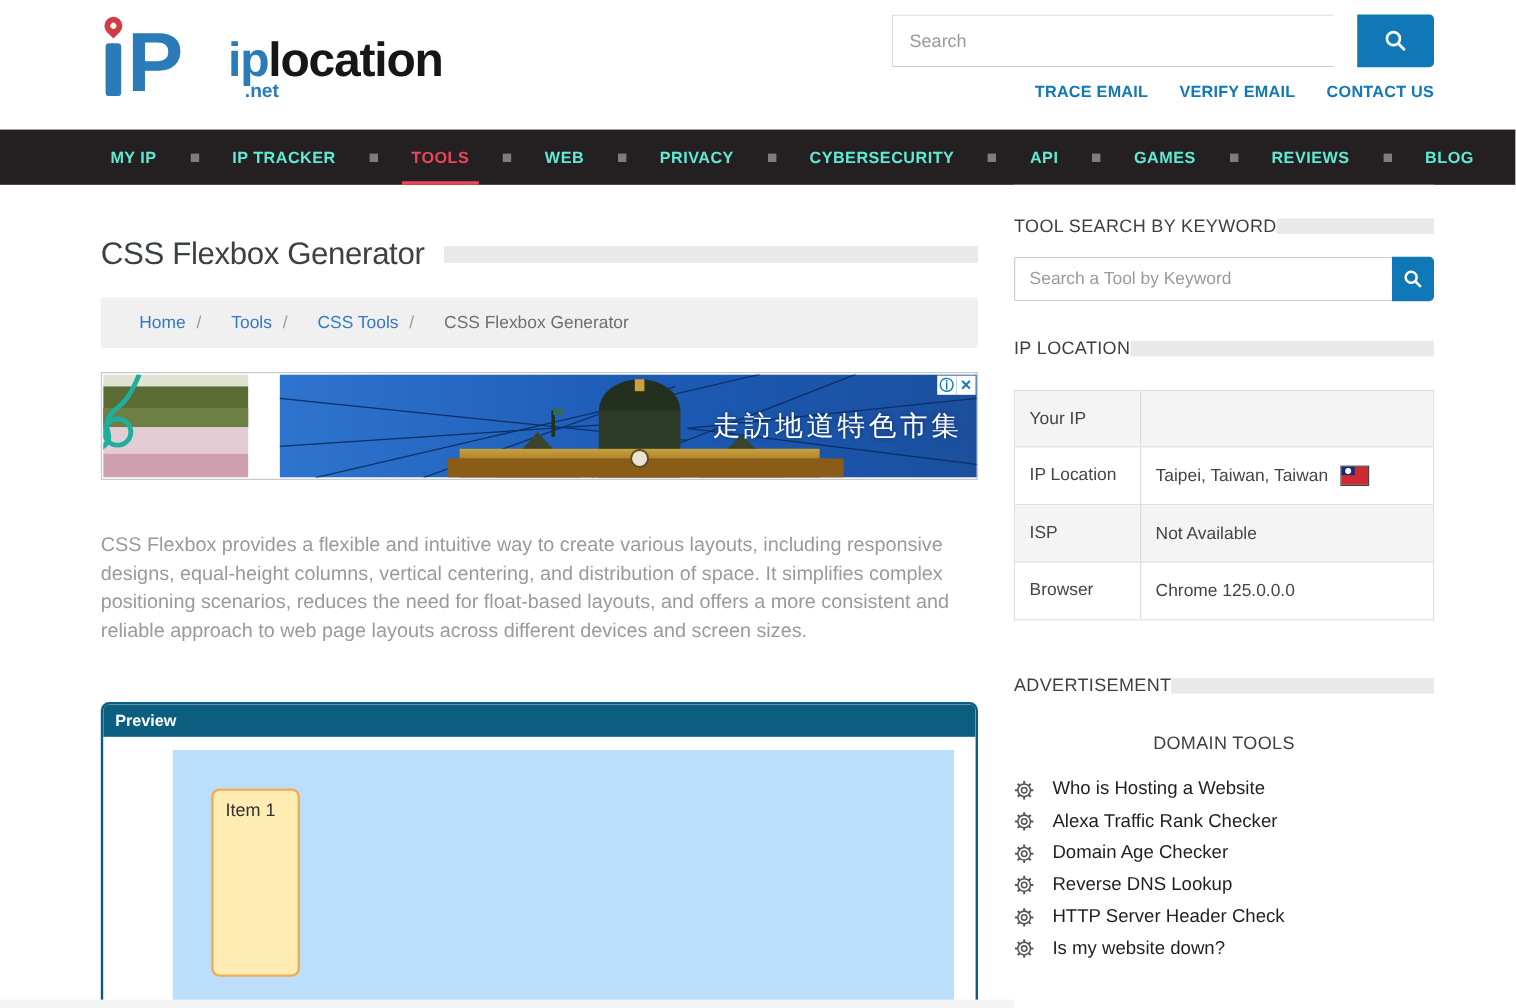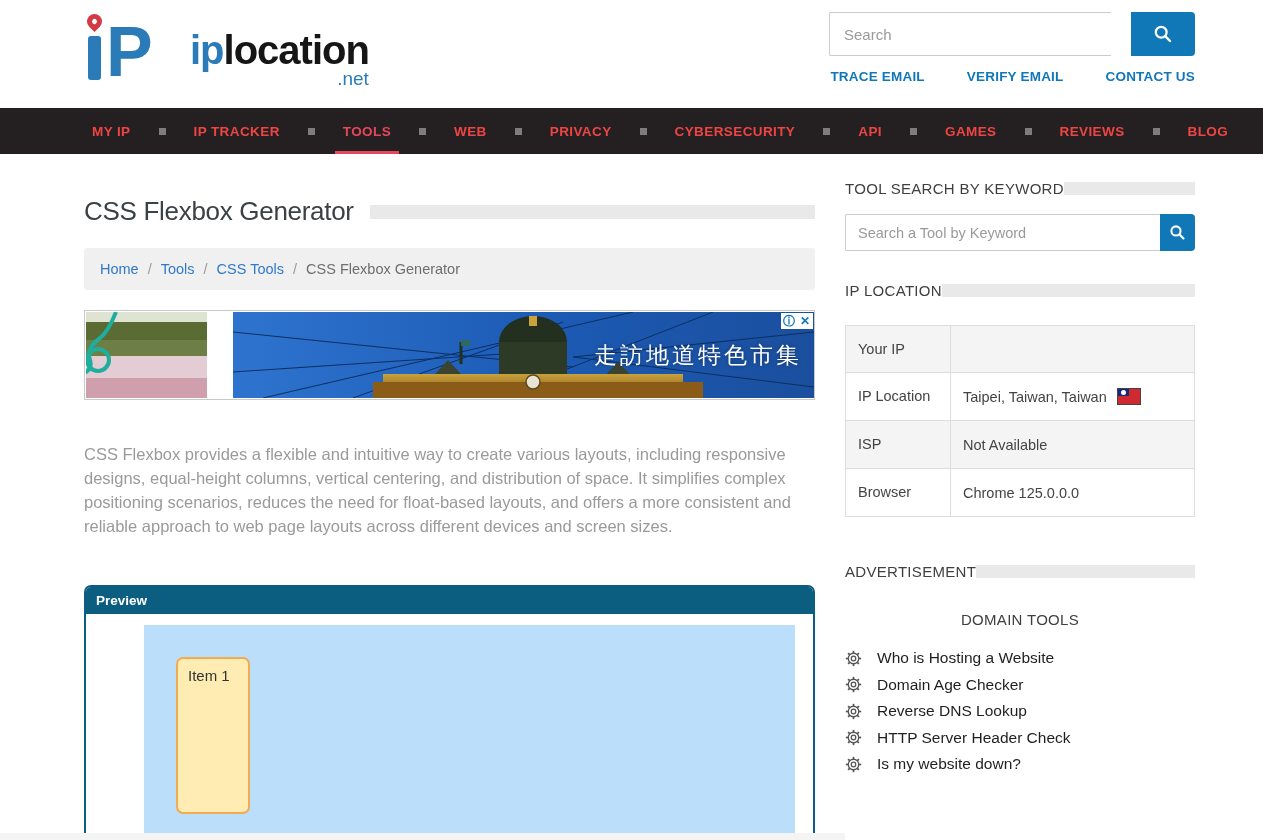--- a/index.html
+++ b/index.html
@@ -17,55 +17,55 @@
   .logo { display:flex; align-items:flex-start; margin-top:14px; cursor:pointer; }
   .logo-mark { position:relative; width:120px; height:72px; }
   .mark-i { position:absolute; left:4px; top:22px; width:13px; height:44px; background:#2b7bb9; border-radius:3px; }
   .mark-pin { position:absolute; left:3px; top:0; width:15px; height:15px; background:#d43a43;
               border-radius:50% 50% 50% 0; transform:rotate(-45deg); }
   .mark-pin::after { content:""; position:absolute; left:5px; top:5px; width:5px; height:5px; background:#fff; border-radius:50%; }
   .mark-p { position:absolute; left:22px; top:8px; font-size:70px; line-height:60px; font-weight:bold; color:#2b7bb9; }
   .logo-word { margin-left:-14px; margin-top:16px; font-size:40px; font-weight:600; letter-spacing:-1px; line-height:40px; }
   .logo-word .w-ip { color:#2b7bb9; }
   .logo-word .w-loc { color:#161616; }
-  .logo-tld { text-align:right; color:#2b7bb9; font-size:19px; font-weight:normal; margin-top:-2px; }
+  .logo-tld { color:#2b7bb9; font-size:16px; font-weight:bold; margin-top:-2px; }
 
   .header-right { display:flex; flex-direction:column; align-items:flex-end; margin-top:12px; width:430px; }
-  .search-row { display:flex; width:366px; height:44px;gap:20px; }
+  .search-row { display:flex; width:452px; height:44px;gap:20px; }
   .search-row input { flex:1; border:1px solid #ccc; border-right:none; padding:0 14px; font-size:15px;
                       color:#555; outline:none; font-family:"Liberation Sans",sans-serif; border-radius:2px 0 0 2px; }
   .search-row input::placeholder { color:#9a9a9a; }
   .search-btn { width:64px; background:#1178b8; border:none; border-radius:0 4px 4px 0; cursor:pointer;
                 display:flex; align-items:center; justify-content:center; }
-  .quick-links { display:flex; gap:42px; margin-top:13px; }
+  .quick-links { display:flex; gap:26px; margin-top:13px; }
   .quick-links a { color:#1178b8; font-weight:bold; font-size:13.5px; letter-spacing:0.2px; }
 
   
   .mainnav { background:#242021; height:46px; }
   .mainnav ul { list-style:none; margin:0 0 0 84px; padding:0; display:flex; height:46px; align-items:center; }
   .mainnav li { display:flex; align-items:center; height:100%; }
   .mainnav li::after { content:""; width:7px; height:7px; background:#7f7c7c; margin:0 20px; flex:none; }
   .mainnav li:last-child::after { display:none; }
-  .mainnav a { color:#ef4444; font-weight:bold; font-size:13.5px; letter-spacing:0.4px; height:100%;
+  .mainnav a { color:#5eead4; font-weight:bold; font-size:13.5px; letter-spacing:0.4px; height:100%;
                display:flex; align-items:center; padding:3px 8px 0 8px; border-bottom:3px solid transparent; }
   .mainnav li.active a { color:#e8465a; border-bottom-color:#e8465a; }
 
   
   .page { display:flex; width:1111px; margin-left:84px; }
   .content { width:731px; padding-top:42px; }
   .sidebar { width:350px; margin-left:30px; padding-top:26px; background:#fff; }
 
   .bar { flex:1; height:14px; background:#e9e9e9; }
 
   
   .title-row { display:flex; align-items:center; gap:16px; }
   .title-row h1 { margin:0; font-size:26px; font-weight:400; color:#3c4146; letter-spacing:-0.3px; white-space:nowrap; }
   .breadcrumb { margin-top:21px; background:#f0f0f0; border-radius:3px; padding:13px 16px; font-size:14.5px;
                 display:flex; list-style:none; }
-  .breadcrumb li { display:flex; align-items:center; }
+  .breadcrumb li { display:flex; align-items:center;margin-left:16px; }
   .breadcrumb li::after { content:"/"; color:#9a9a9a; margin:0 9px; }
   .breadcrumb li:last-child::after { display:none; }
   .breadcrumb a { color:#3079c9; }
   .breadcrumb li.current a { color:#6e6e6e; cursor:default; }
 
   
   .ad { margin-top:20px; border:1px solid #c9c9c9; background:#fff; height:90px; position:relative;
         display:flex; align-items:center; cursor:pointer; }
   .ad-left { width:121px; height:86px; margin-left:1px; flex:none; }
   .ad-main { width:581px; height:86px; margin-left:26px; position:relative; flex:none; }
@@ -370,20 +370,37 @@
               <line x1="19.6" y1="12" x2="22.8" y2="12"></line>
               <line x1="4.4" y1="4.4" x2="6.6" y2="6.6"></line>
               <line x1="17.4" y1="17.4" x2="19.6" y2="19.6"></line>
               <line x1="19.6" y1="4.4" x2="17.4" y2="6.6"></line>
               <line x1="6.6" y1="17.4" x2="4.4" y2="19.6"></line>
             </g>
           </svg>
           <a href="#">Who is Hosting a Website</a>
         </li>
 
+        <li>
+          <svg class="gear" viewBox="0 0 24 24">
+            <circle cx="12" cy="12" r="3.2" fill="none" stroke="#555" stroke-width="1.8"></circle>
+            <circle cx="12" cy="12" r="7.4" fill="none" stroke="#555" stroke-width="1.8"></circle>
+            <g stroke="#555" stroke-width="2.4">
+              <line x1="12" y1="1.2" x2="12" y2="4.4"></line>
+              <line x1="12" y1="19.6" x2="12" y2="22.8"></line>
+              <line x1="1.2" y1="12" x2="4.4" y2="12"></line>
+              <line x1="19.6" y1="12" x2="22.8" y2="12"></line>
+              <line x1="4.4" y1="4.4" x2="6.6" y2="6.6"></line>
+              <line x1="17.4" y1="17.4" x2="19.6" y2="19.6"></line>
+              <line x1="19.6" y1="4.4" x2="17.4" y2="6.6"></line>
+              <line x1="6.6" y1="17.4" x2="4.4" y2="19.6"></line>
+            </g>
+          </svg>
+          <a href="#">Alexa Traffic Rank Checker</a>
+        </li>
 
         <li>
           <svg class="gear" viewBox="0 0 24 24">
             <circle cx="12" cy="12" r="3.2" fill="none" stroke="#555" stroke-width="1.8"></circle>
             <circle cx="12" cy="12" r="7.4" fill="none" stroke="#555" stroke-width="1.8"></circle>
             <g stroke="#555" stroke-width="2.4">
               <line x1="12" y1="1.2" x2="12" y2="4.4"></line>
               <line x1="12" y1="19.6" x2="12" y2="22.8"></line>
               <line x1="1.2" y1="12" x2="4.4" y2="12"></line>
               <line x1="19.6" y1="12" x2="22.8" y2="12"></line>

